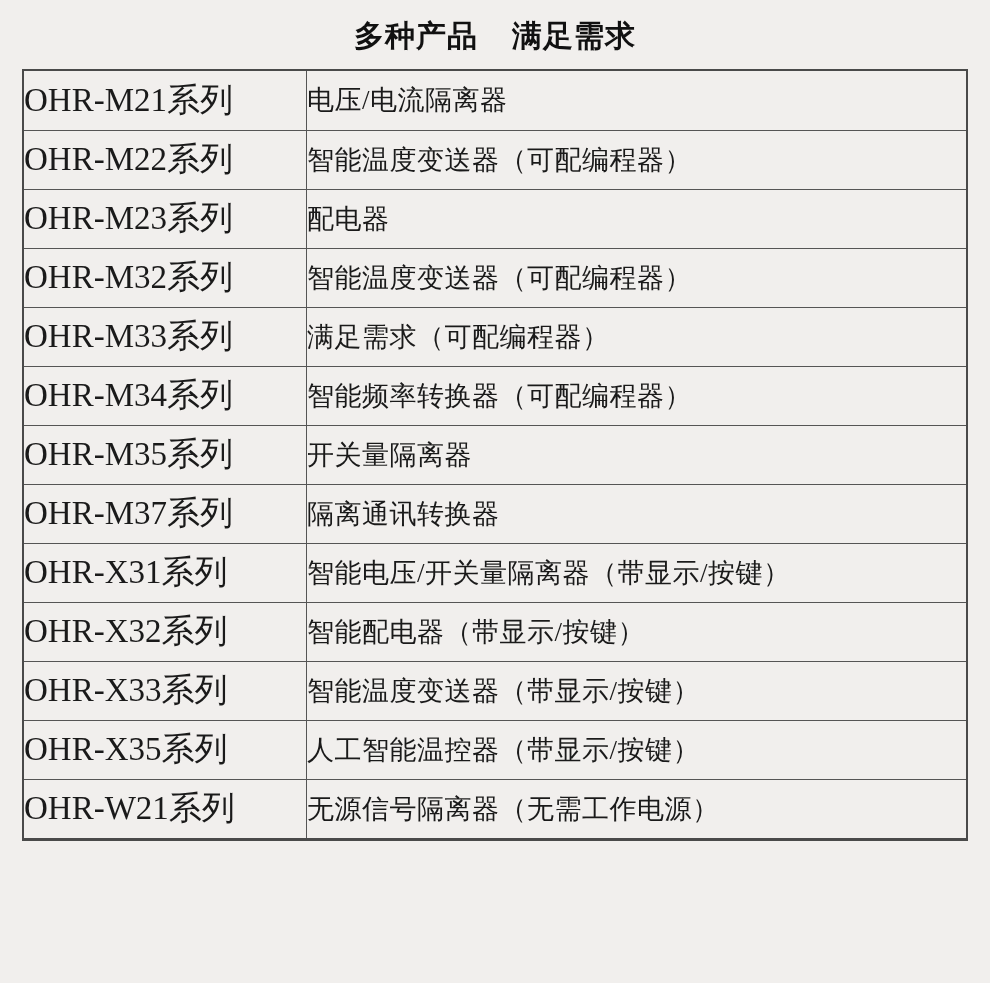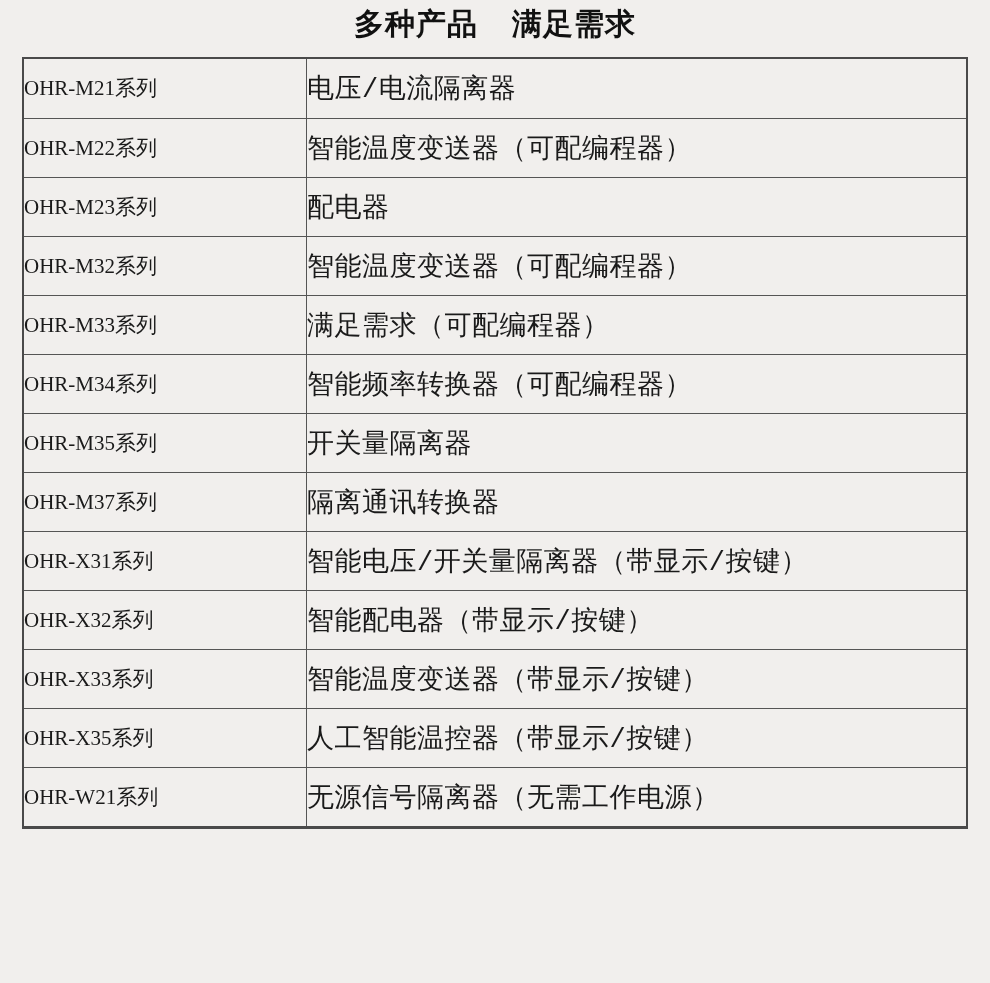--- a/index.html
+++ b/index.html
@@ -20,21 +20,21 @@
     box-sizing: border-box;
     padding: 0;
     position: relative;
     background: #f1efed;
   }
   .title {
     text-align: center;
     font-size: 30px;
     font-weight: bold;
     letter-spacing: 1px;
-    padding-top: 4px;
+    padding-top: 16px;
     padding-bottom: 12px;
     color: #111;
     font-family: "DejaVu Serif", "Liberation Serif", serif;
   }
   .title .gap {
     display: inline-block;
     width: 34px;
   }
   .table-wrap {
     margin: 0 22px;
@@ -55,29 +55,29 @@
     vertical-align: middle;
     padding: 0;
     background: #f1efed;
   }
   table.product-table tr:last-child td {
     border-bottom: none;
   }
   td.code-cell {
     width: 282px;
     border-right: 1.5px solid #555;
-    font-size: 21px;
+    font-size: 33px;
     font-family: "Liberation Serif", "DejaVu Serif", serif;
     padding-left: 18px;
     letter-spacing: 0px;
     white-space: nowrap;
   }
   td.desc-cell {
     font-size: 27px;
-    font-family: Liberation Mono, monospace;
+    font-family: Liberation Serif, serif;
     padding-left: 22px;
     letter-spacing: 0.5px;
     white-space: nowrap;
   }
 </style>
 </head>
 <body>
 
 <div class="page">
 

